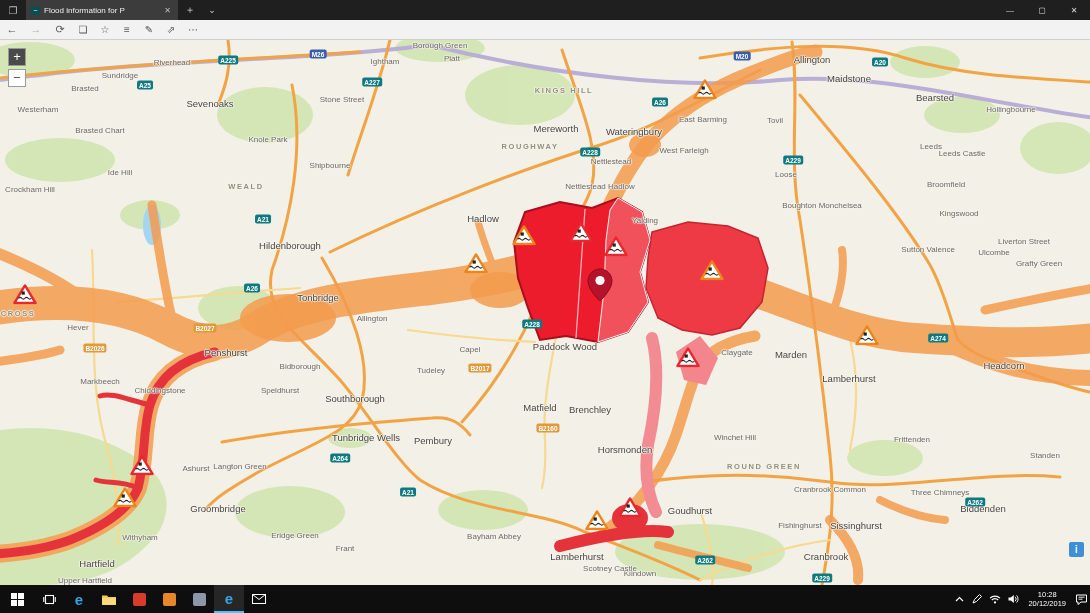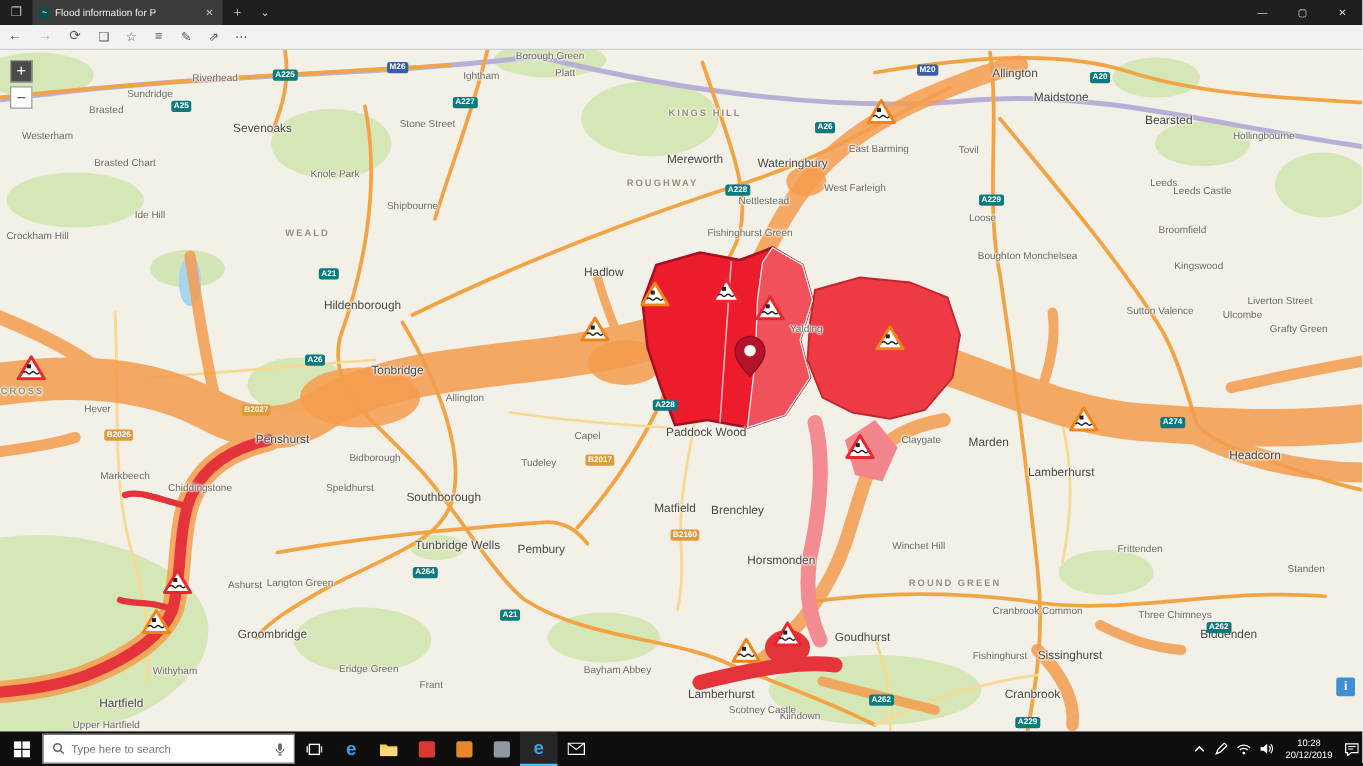--- a/index.html
+++ b/index.html
@@ -222,21 +222,21 @@
         <span class="pl small" style="left: 100px; top: 90px;">Brasted Chart</span>
         <span class="pl small" style="left: 120px; top: 132px;">Ide Hill</span>
         <span class="pl small" style="left: 30px; top: 149px;">Crockham Hill</span>
         <span class="pl small" style="left: 342px; top: 59px;">Stone Street</span>
         <span class="pl small" style="left: 385px; top: 21px;">Ightham</span>
         <span class="pl small" style="left: 440px; top: 5px;">Borough Green</span>
         <span class="pl small" style="left: 452px; top: 18px;">Platt</span>
         <span class="pl small" style="left: 330px; top: 125px;">Shipbourne</span>
         <span class="pl small" style="left: 268px; top: 99px;">Knole Park</span>
         <span class="pl small" style="left: 611px; top: 121px;">Nettlestead</span>
-        <span class="pl small" style="left: 600px; top: 146px;">Fishinghurst Green</span>
+        <span class="pl small" style="left: 600px; top: 146px;">Nettlestead Hadlow</span>
         <span class="pl small" style="left: 684px; top: 110px;">West Farleigh</span>
         <span class="pl small" style="left: 703px; top: 79px;">East Barming</span>
         <span class="pl small" style="left: 1011px; top: 69px;">Hollingbourne</span>
         <span class="pl small" style="left: 775px; top: 80px;">Tovil</span>
         <span class="pl small" style="left: 786px; top: 134px;">Loose</span>
         <span class="pl small" style="left: 822px; top: 165px;">Boughton Monchelsea</span>
         <span class="pl small" style="left: 931px; top: 106px;">Leeds</span>
         <span class="pl small" style="left: 962px; top: 113px;">Leeds Castle</span>
         <span class="pl small" style="left: 946px; top: 144px;">Broomfield</span>
         <span class="pl small" style="left: 959px; top: 173px;">Kingswood</span>
@@ -261,21 +261,21 @@
         <span class="pl small" style="left: 345px; top: 508px;">Frant</span>
         <span class="pl small" style="left: 494px; top: 496px;">Bayham Abbey</span>
         <span class="pl small" style="left: 640px; top: 533px;">Kilndown</span>
         <span class="pl small" style="left: 610px; top: 528px;">Scotney Castle</span>
         <span class="pl small" style="left: 830px; top: 449px;">Cranbrook Common</span>
         <span class="pl small" style="left: 800px; top: 485px;">Fishinghurst</span>
         <span class="pl small" style="left: 940px; top: 452px;">Three Chimneys</span>
         <span class="pl small" style="left: 1045px; top: 415px;">Standen</span>
         <span class="pl small" style="left: 912px; top: 399px;">Frittenden</span>
         <span class="pl small" style="left: 372px; top: 278px;">Allington</span>
-        <span class="pl small" style="left: 645px; top: 180px; margin-top: 43px;">Yalding</span>
+        <span class="pl small" style="left: 645px; top: 180px;">Yalding</span>
         <span class="pl district" style="left: 564px; top: 50px;">KINGS HILL</span>
         <span class="pl district" style="left: 246px; top: 146px;">WEALD</span>
         <span class="pl district" style="left: 530px; top: 106px;">ROUGHWAY</span>
         <span class="pl district" style="left: 764px; top: 426px;">ROUND GREEN</span>
         <span class="pl district" style="left: 18px; top: 273px;">CROSS</span>
       </div>
     <div class="layer" id="badges-layer">
         <span class="rb a" style="left: 228px; top: 20px;">A225</span>
         <span class="rb a" style="left: 145px; top: 45px;">A25</span>
         <span class="rb m" style="left: 318px; top: 14px;">M26</span>
@@ -382,31 +382,20 @@
 
   <div class="taskbar">
     <div class="tb-cell">
       <svg width="13" height="13" viewBox="0 0 13 13">
         <rect x="0" y="0" width="6" height="6" fill="#fff"></rect>
           <rect x="7" y="0" width="6" height="6" fill="#fff"></rect>
         <rect x="0" y="7" width="6" height="6" fill="#fff"></rect>
           <rect x="7" y="7" width="6" height="6" fill="#fff"></rect>
       </svg>
     </div>
-    <div class="searchbox">
-      <svg width="10" height="10" viewBox="0 0 10 10">
-        <circle cx="4" cy="4" r="3" fill="none" stroke="#666" stroke-width="1.2"></circle>
-          <path d="M6.3,6.3 L9,9" stroke="#666" stroke-width="1.2"></path>
-      </svg>
-      <input placeholder="Type here to search" style="">
-      <svg width="8" height="11" viewBox="0 0 8 11">
-        <rect x="2.5" y="0.5" width="3" height="6" rx="1.5" fill="#666"></rect>
-          <path d="M1,5 a3,3 0 0 0 6,0 M4,8 V10 M2.5,10 H5.5" stroke="#666" stroke-width="0.9" fill="none"></path>
-      </svg>
-    </div>
     <div class="appcell">
       <svg width="13" height="13" viewBox="0 0 13 13">
         <rect x="2.5" y="2.5" width="8" height="8" fill="none" stroke="#fff" stroke-width="1.1"></rect>
         <rect x="0" y="4" width="1.4" height="5" fill="#cfcfcf"></rect>
           <rect x="11.6" y="4" width="1.4" height="5" fill="#cfcfcf"></rect>
       </svg>
     </div>
     <div class="appcell">
         <span class="edge-e">e</span>
       </div>

